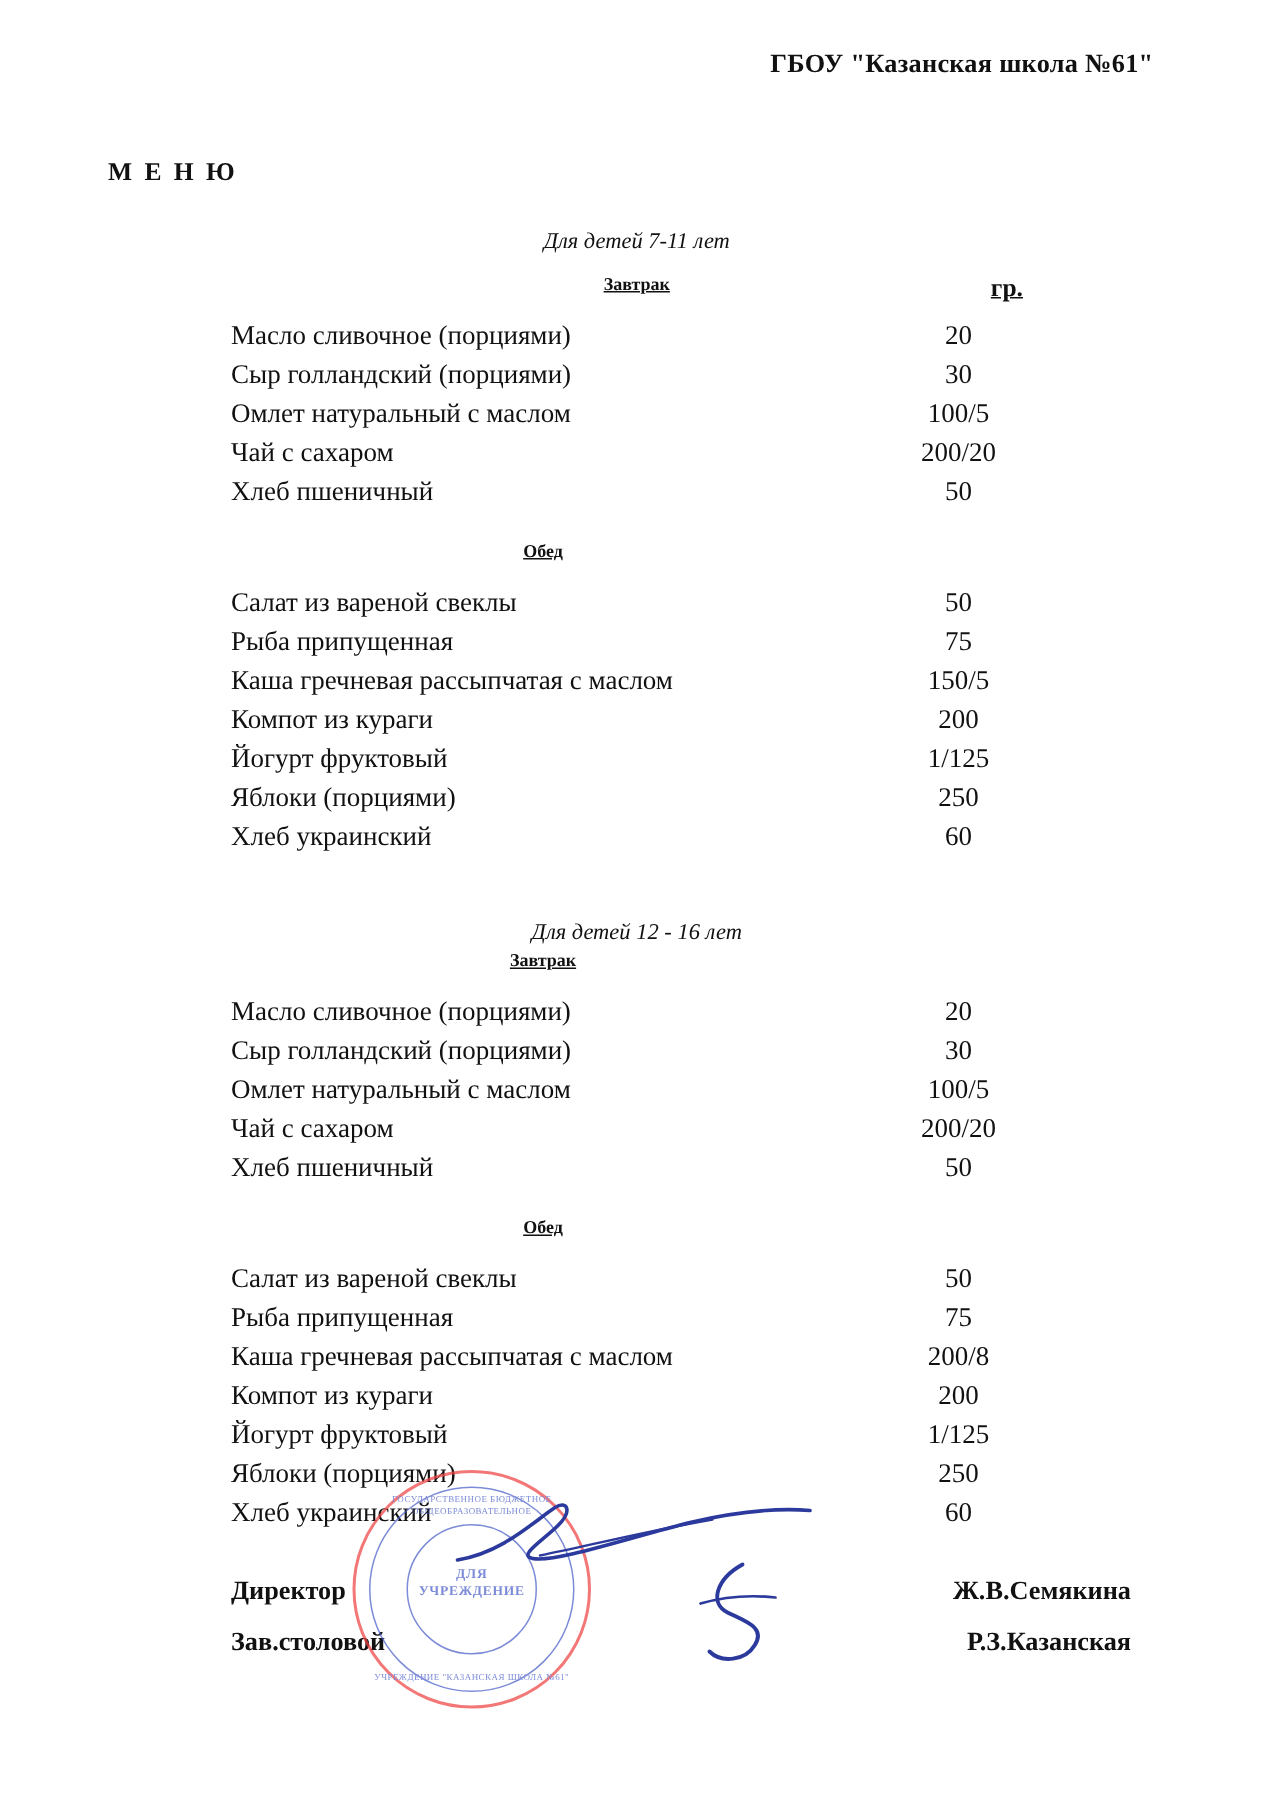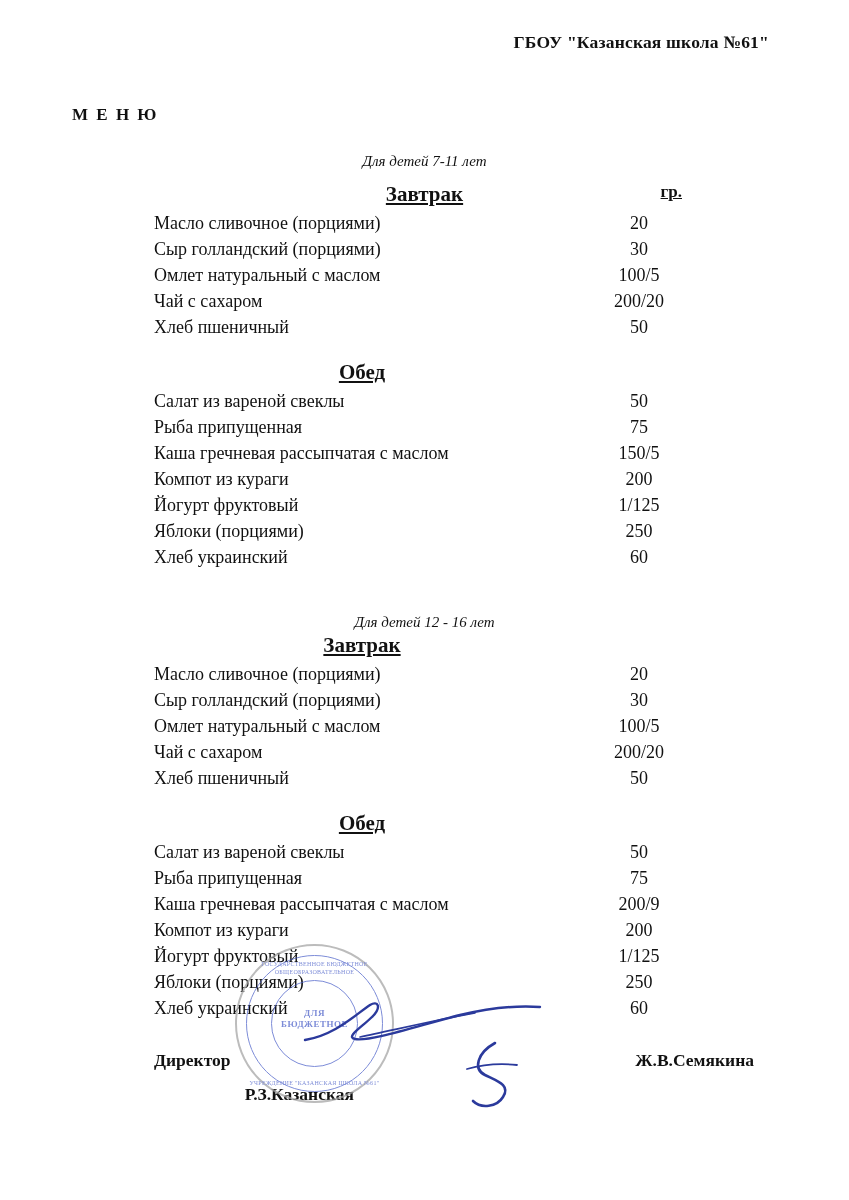--- a/index.html
+++ b/index.html
@@ -58,21 +58,21 @@
     position: relative;
     margin-top: 12px;
     height: 22px;
   }
   .meal-head .meal-name {
     position: absolute;
     left: 0;
     right: 0;
     text-align: center;
     font-weight: bold;
-    font-size: 21px;
+    font-size: 12px;
     text-decoration: underline;
   }
   .meal-head .meal-name.shifted {
     left: -125px;
   }
   .meal-head .unit {
     position: absolute;
     right: 95px;
     font-weight: bold;
     font-size: 17px;
@@ -111,25 +111,25 @@
     flex: 0 0 400px;
   }
   .sig-row .person {
     flex: 0 0 200px;
     text-align: right;
   }
   
   .stamp {
     position: absolute;
     left: 235px;
-    top: 944px;
+    top: 980px;
     width: 155px;
     height: 155px;
     border-radius: 50%;
-    border: 2px solid #a3a3a3;
+    border: 2px solid #ef4444;
     opacity: 0.72;
     pointer-events: none;
   }
   .stamp:before {
     content: "";
     position: absolute;
     left: 9px;
     top: 9px;
     right: 9px;
     bottom: 9px;
@@ -285,21 +285,21 @@
     <div class="row">
       <span class="dish">Салат из вареной свеклы</span>
       <span class="gram">50</span>
     </div>
     <div class="row">
       <span class="dish">Рыба припущенная</span>
       <span class="gram">75</span>
     </div>
     <div class="row">
       <span class="dish">Каша гречневая рассыпчатая с маслом</span>
-      <span class="gram">200/9</span>
+      <span class="gram">200/8</span>
     </div>
     <div class="row">
       <span class="dish">Компот из кураги</span>
       <span class="gram">200</span>
     </div>
     <div class="row">
       <span class="dish">Йогурт фруктовый</span>
       <span class="gram">1/125</span>
     </div>
     <div class="row">
@@ -311,30 +311,31 @@
       <span class="gram">60</span>
     </div>
   </div>
 
   <div class="signatures">
     <div class="sig-row">
       <span class="role">Директор</span>
       <span class="person">Ж.В.Семякина</span>
     </div>
     <div class="sig-row">
+      <span class="role">Зав.столовой</span>
       <span class="person">Р.З.Казанская</span>
     </div>
   </div>
 
   <div class="stamp">
     <div class="inner-ring"></div>
     <div class="stamp-arc arc-top">ГОСУДАРСТВЕННОЕ БЮДЖЕТНОЕ ОБЩЕОБРАЗОВАТЕЛЬНОЕ</div>
     <div class="stamp-center">
       <div>ДЛЯ</div>
-      <div>БЮДЖЕТНОЕ</div>
+      <div>УЧРЕЖДЕНИЕ</div>
     </div>
     <div class="stamp-arc arc-bottom">УЧРЕЖДЕНИЕ "КАЗАНСКАЯ ШКОЛА №61"</div>
   </div>
 
   <svg class="signature-ink sig-director" width="250" height="60" viewBox="0 0 250 60">
     <path d="M5 45 C35 40 55 20 70 10 C78 5 82 12 72 22 C62 32 45 42 55 44 C70 47 120 30 160 20 C190 13 215 10 240 12" fill="none" stroke="#2b3a9c" stroke-width="2.4" stroke-linecap="round"></path>
     <path d="M60 42 C90 36 130 26 175 18" fill="none" stroke="#2b3a9c" stroke-width="1.6" stroke-linecap="round"></path>
   </svg>
 
   <svg class="signature-ink sig-canteen" width="90" height="80" viewBox="0 0 90 80">

